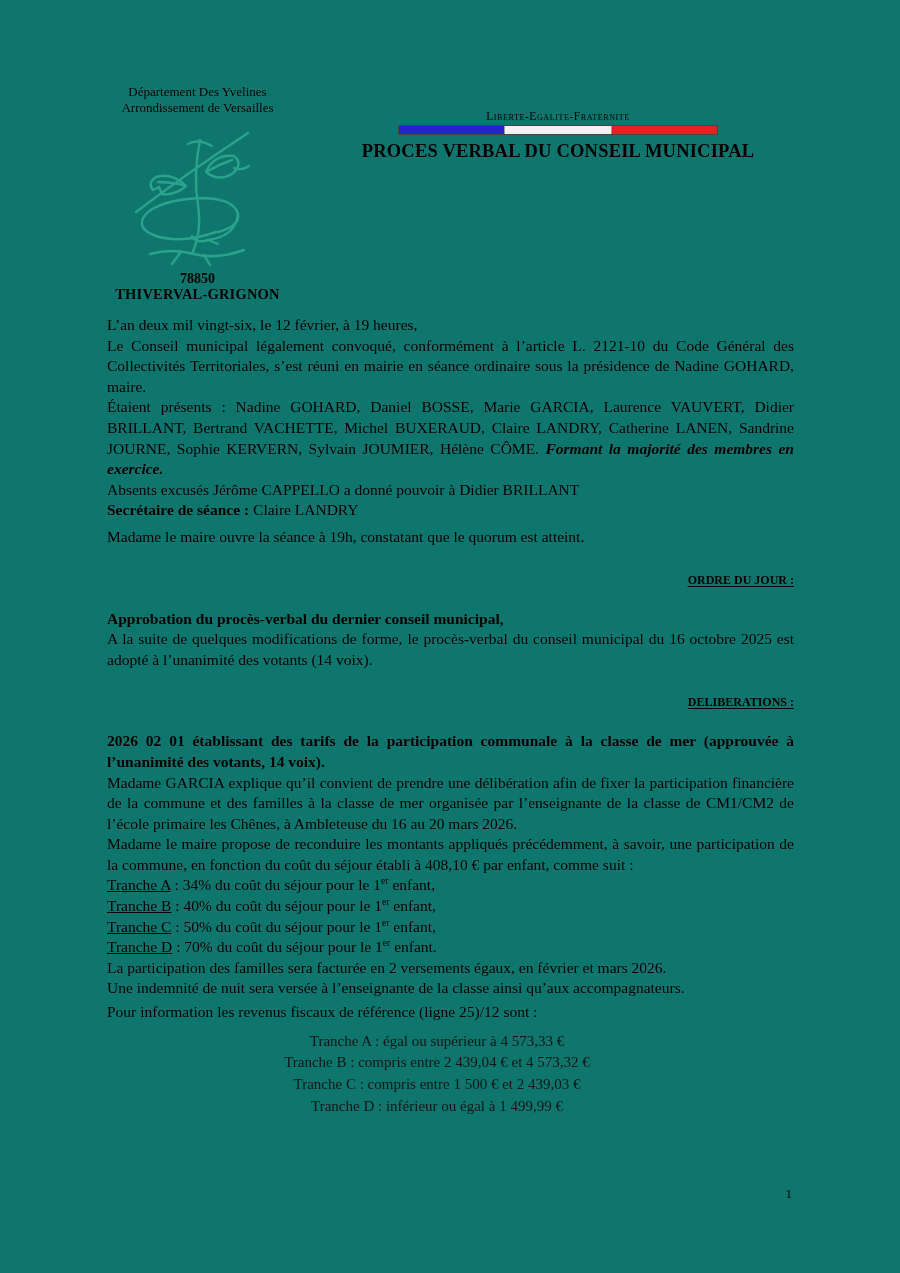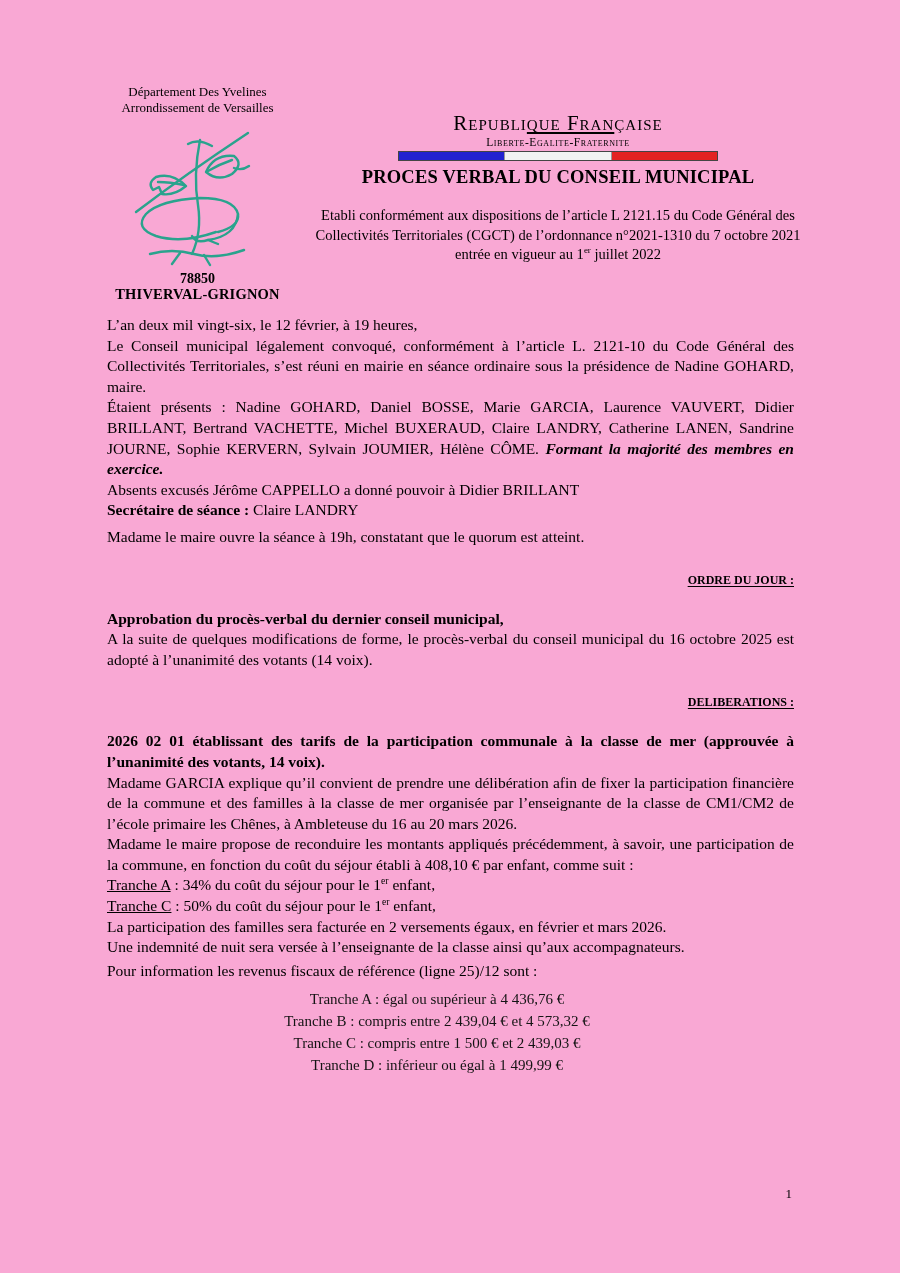--- a/index.html
+++ b/index.html
@@ -1,18 +1,18 @@
 <!DOCTYPE html>
 <html lang="fr" style="--flag-blue: #2222cf; --flag-white: #f2f2f2; --flag-red: #e32222; --logo-green: #2aa38d;"><head>
 <meta charset="utf-8">
 <style>
   html, body { margin:0; padding:0; background:#ffffff; }
   .page {
     width:900px; height:1273px; position:relative; overflow:hidden;
-    background:#f9a8d4; color:#000;
+    background:#0f766e; color:#000;
     font-family:"Liberation Serif","DejaVu Serif",serif;
   }
 
   
   .header { display:flex; padding-top:84px; }
   .hleft { width:205px; margin-left:95px; text-align:center; font-size:13px; line-height:15.5px; }
   .hleft .logo-wrap { margin-top:5px; height:150px; display:flex; justify-content:center; }
   .hleft .cp { font-weight:bold; font-size:14px; margin-top:1px; }
   .hleft .commune { font-weight:bold; font-size:14.5px; letter-spacing:0.2px; }
 
@@ -78,31 +78,29 @@
           <path d="M28 134 Q 50 128 72 134 Q 94 140 122 130"></path>
           <path d="M58 133 L 50 144"></path>
           <path d="M82 135 L 88 145"></path>
         </svg>
       </div>
       <div class="cp">78850</div>
       <div class="commune">THIVERVAL-GRIGNON</div>
     </div>
 
     <div class="hright">
-      <div class="rf"><span>Republi</span><span class="u">que Fran</span><span>çaise</span></div>
       <div class="motto">Liberte-Egalite-Fraternite</div>
       <div class="flag">
         <div class="fb"></div>
         <div class="fw"></div>
         <div class="fr"></div>
       </div>
       <div class="doc-title">
         <div>PROCES VERBAL DU CONSEIL MUNICIPAL</div>
       </div>
-      <div class="legal"><span>Etabli conformément aux dispositions de l’article L 2121.15 du Code Général des Collectivités Territoriales (CGCT) de l’ordonnance n°2021-1310 du 7 octobre 2021 entrée en vigueur au 1</span><sup>er</sup><span> juillet 2022</span></div>
     </div>
   </div>
 
   <div class="doc-body">
 
     <p>L’an deux mil vingt-six, le 12 février, à 19 heures,</p>
     <p class="j">Le Conseil municipal légalement convoqué, conformément à l’article L. 2121-10 du Code Général des Collectivités Territoriales, s’est réuni en mairie en séance ordinaire sous la présidence de Nadine GOHARD, maire.</p>
     <p class="j"><span>Étaient présents : Nadine GOHARD, Daniel BOSSE, Marie GARCIA, Laurence VAUVERT, Didier BRILLANT, Bertrand VACHETTE, Michel BUXERAUD, Claire LANDRY, Catherine LANEN, Sandrine JOURNE, Sophie KERVERN, Sylvain JOUMIER, Hélène CÔME. </span><span class="bi">Formant la majorité des membres en exercice.</span></p>
     <p>Absents excusés Jérôme CAPPELLO a donné pouvoir à Didier BRILLANT</p>
     <p><span class="b">Secrétaire de séance : </span><span>Claire LANDRY</span></p>
@@ -113,28 +111,30 @@
     <p class="b gap-s">Approbation du procès-verbal du dernier conseil municipal,</p>
     <p class="j">A la suite de quelques modifications de forme, le procès-verbal du conseil municipal du 16 octobre 2025 est adopté à l’unanimité des votants (14 voix).</p>
 
     <div class="section-heading">DELIBERATIONS :</div>
 
     <p class="b j">2026 02 01 établissant des tarifs de la participation communale à la classe de mer (approuvée à l’unanimité des votants, 14 voix).</p>
     <p class="j">Madame GARCIA explique qu’il convient de prendre une délibération afin de fixer la participation financière de la commune et des familles à la classe de mer organisée par l’enseignante de la classe de CM1/CM2 de l’école primaire les Chênes, à Ambleteuse du 16 au 20 mars 2026.</p>
     <p class="j">Madame le maire propose de reconduire les montants appliqués précédemment, à savoir, une participation de la commune, en fonction du coût du séjour établi à 408,10 € par enfant, comme suit :</p>
 
     <p><span class="ul">Tranche A</span><span> : 34% du coût du séjour pour le 1</span><sup>er</sup><span> enfant,</span></p>
+    <p><span class="ul">Tranche B</span><span> : 40% du coût du séjour pour le 1</span><sup>er</sup><span> enfant,</span></p>
     <p><span class="ul">Tranche C</span><span> : 50% du coût du séjour pour le 1</span><sup>er</sup><span> enfant,</span></p>
+    <p><span class="ul">Tranche D</span><span> : 70% du coût du séjour pour le 1</span><sup>er</sup><span> enfant.</span></p>
 
     <p>La participation des familles sera facturée en 2 versements égaux, en février et mars 2026.</p>
     <p>Une indemnité de nuit sera versée à l’enseignante de la classe ainsi qu’aux accompagnateurs.</p>
     <p class="gap-xs">Pour information les revenus fiscaux de référence (ligne 25)/12 sont :</p>
 
     <div class="revenus">
-      <div>Tranche A :  égal ou supérieur à 4 436,76 €</div>
+      <div>Tranche A :  égal ou supérieur à 4 573,33 €</div>
       <div>Tranche B : compris entre 2 439,04 € et 4 573,32 €</div>
       <div>Tranche C :  compris entre 1 500 € et 2 439,03 €</div>
       <div>Tranche D : inférieur ou égal à 1 499,99 €</div>
     </div>
   </div>
 
   <div class="page-number">1</div>
 </div>
 
 </body></html>

